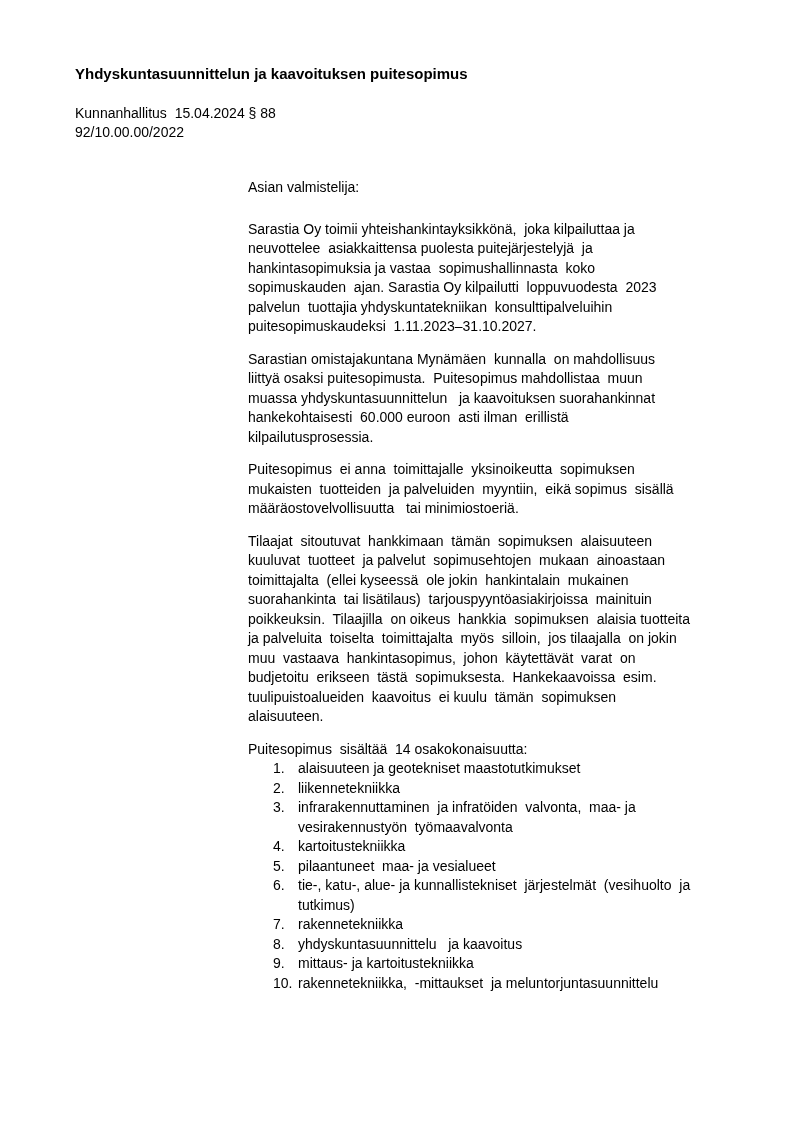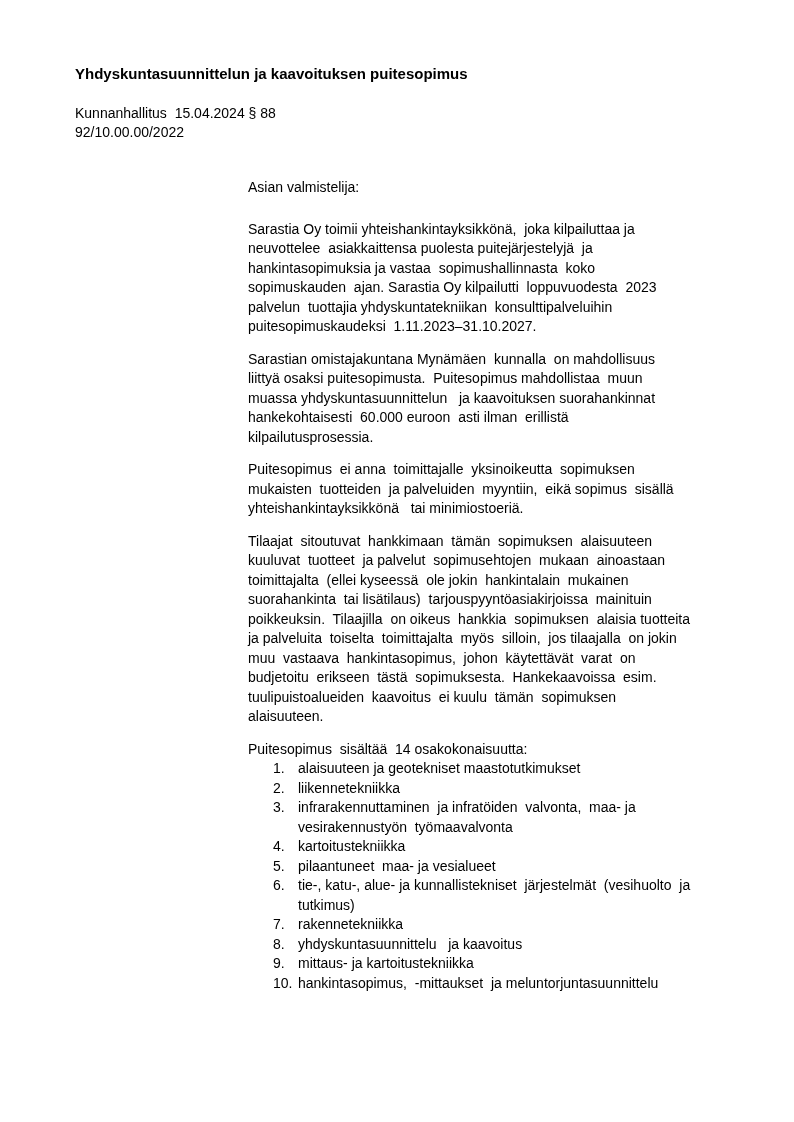--- a/index.html
+++ b/index.html
@@ -70,21 +70,21 @@
 sopimuskauden  ajan. Sarastia Oy kilpailutti  loppuvuodesta  2023
 palvelun  tuottajia yhdyskuntatekniikan  konsulttipalveluihin
 puitesopimuskaudeksi  1.11.2023–31.10.2027.</div>
         <div class="para">Sarastian omistajakuntana Mynämäen  kunnalla  on mahdollisuus
 liittyä osaksi puitesopimusta.  Puitesopimus mahdollistaa  muun
 muassa yhdyskuntasuunnittelun   ja kaavoituksen suorahankinnat
 hankekohtaisesti  60.000 euroon  asti ilman  erillistä
 kilpailutusprosessia.</div>
         <div class="para">Puitesopimus  ei anna  toimittajalle  yksinoikeutta  sopimuksen
 mukaisten  tuotteiden  ja palveluiden  myyntiin,  eikä sopimus  sisällä
-yhteishankintayksikkönä   tai minimiostoeriä.</div>
+määräostovelvollisuutta   tai minimiostoeriä.</div>
         <div class="para">Tilaajat  sitoutuvat  hankkimaan  tämän  sopimuksen  alaisuuteen
 kuuluvat  tuotteet  ja palvelut  sopimusehtojen  mukaan  ainoastaan
 toimittajalta  (ellei kyseessä  ole jokin  hankintalain  mukainen
 suorahankinta  tai lisätilaus)  tarjouspyyntöasiakirjoissa  mainituin
 poikkeuksin.  Tilaajilla  on oikeus  hankkia  sopimuksen  alaisia tuotteita
 ja palveluita  toiselta  toimittajalta  myös  silloin,  jos tilaajalla  on jokin
 muu  vastaava  hankintasopimus,  johon  käytettävät  varat  on
 budjetoitu  erikseen  tästä  sopimuksesta.  Hankekaavoissa  esim.
 tuulipuistoalueiden  kaavoitus  ei kuulu  tämän  sopimuksen
 alaisuuteen.</div>
@@ -126,19 +126,19 @@
         <div class="li-row">
           <span class="li-num">8.</span>
           <span class="li-text">yhdyskuntasuunnittelu   ja kaavoitus</span>
         </div>
         <div class="li-row">
           <span class="li-num">9.</span>
           <span class="li-text">mittaus- ja kartoitustekniikka</span>
         </div>
         <div class="li-row">
           <span class="li-num">10.</span>
-          <span class="li-text">hankintasopimus,  -mittaukset  ja meluntorjuntasuunnittelu</span>
+          <span class="li-text">rakennetekniikka,  -mittaukset  ja meluntorjuntasuunnittelu</span>
         </div>
       </div>
 
   </div>
 
 </div>
 
 </body></html>

